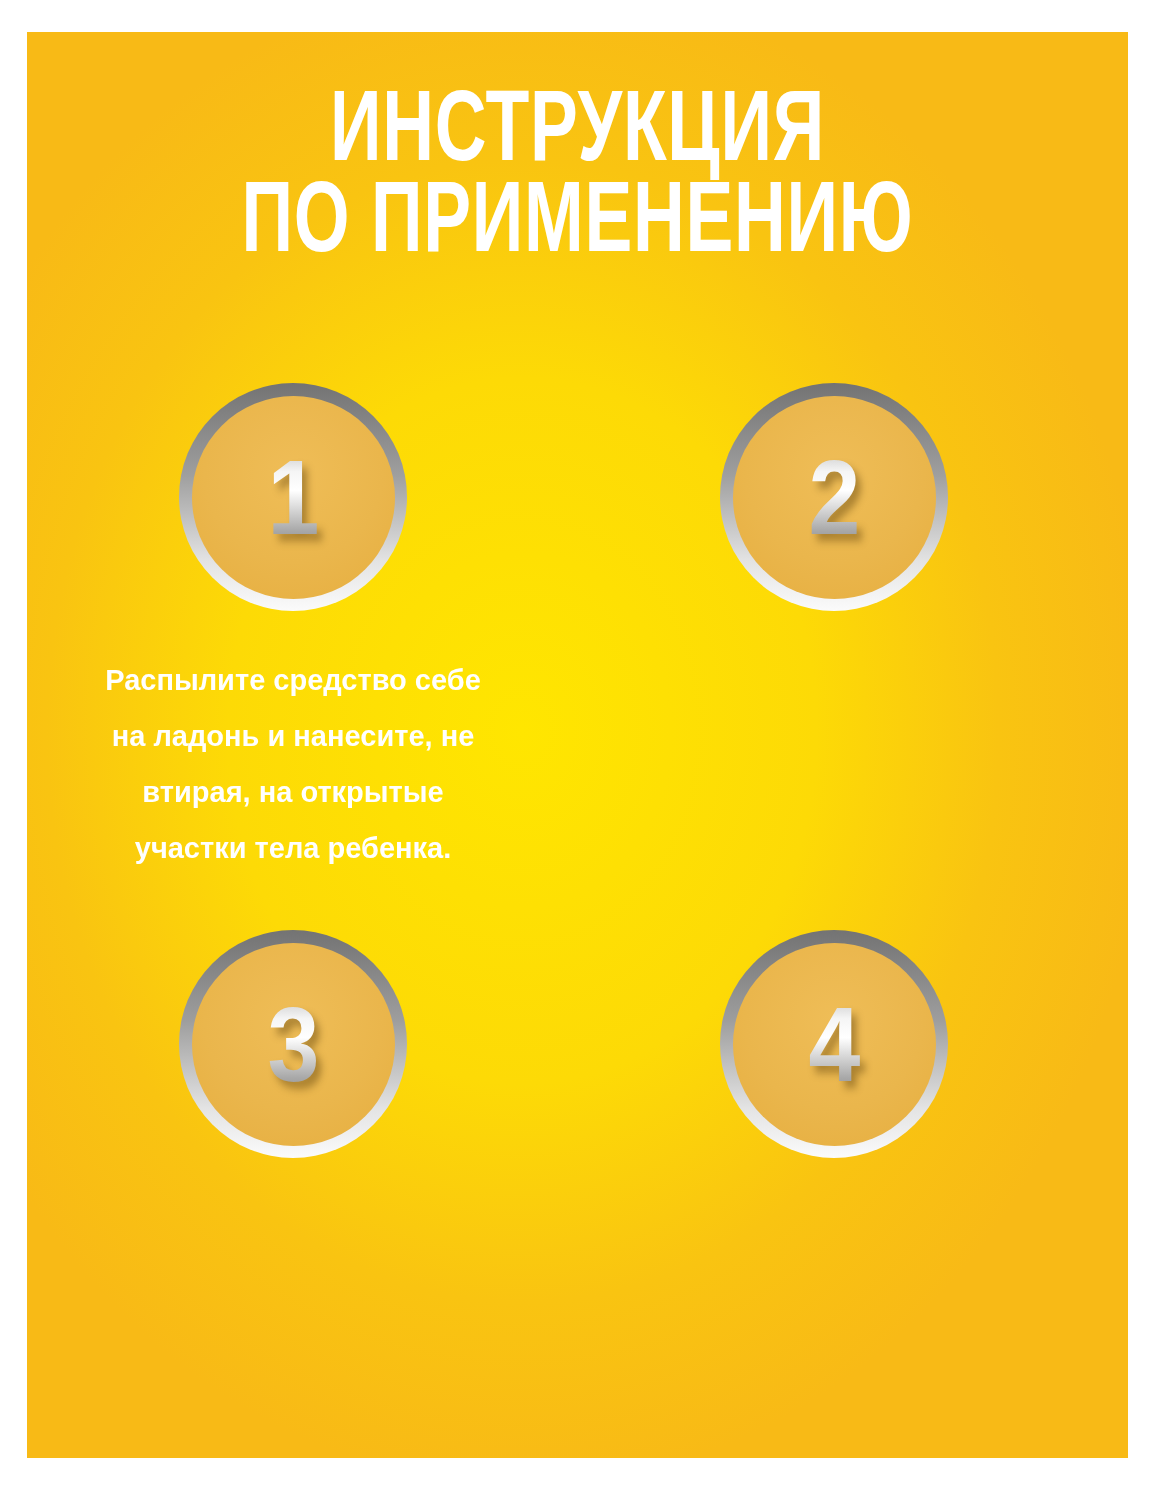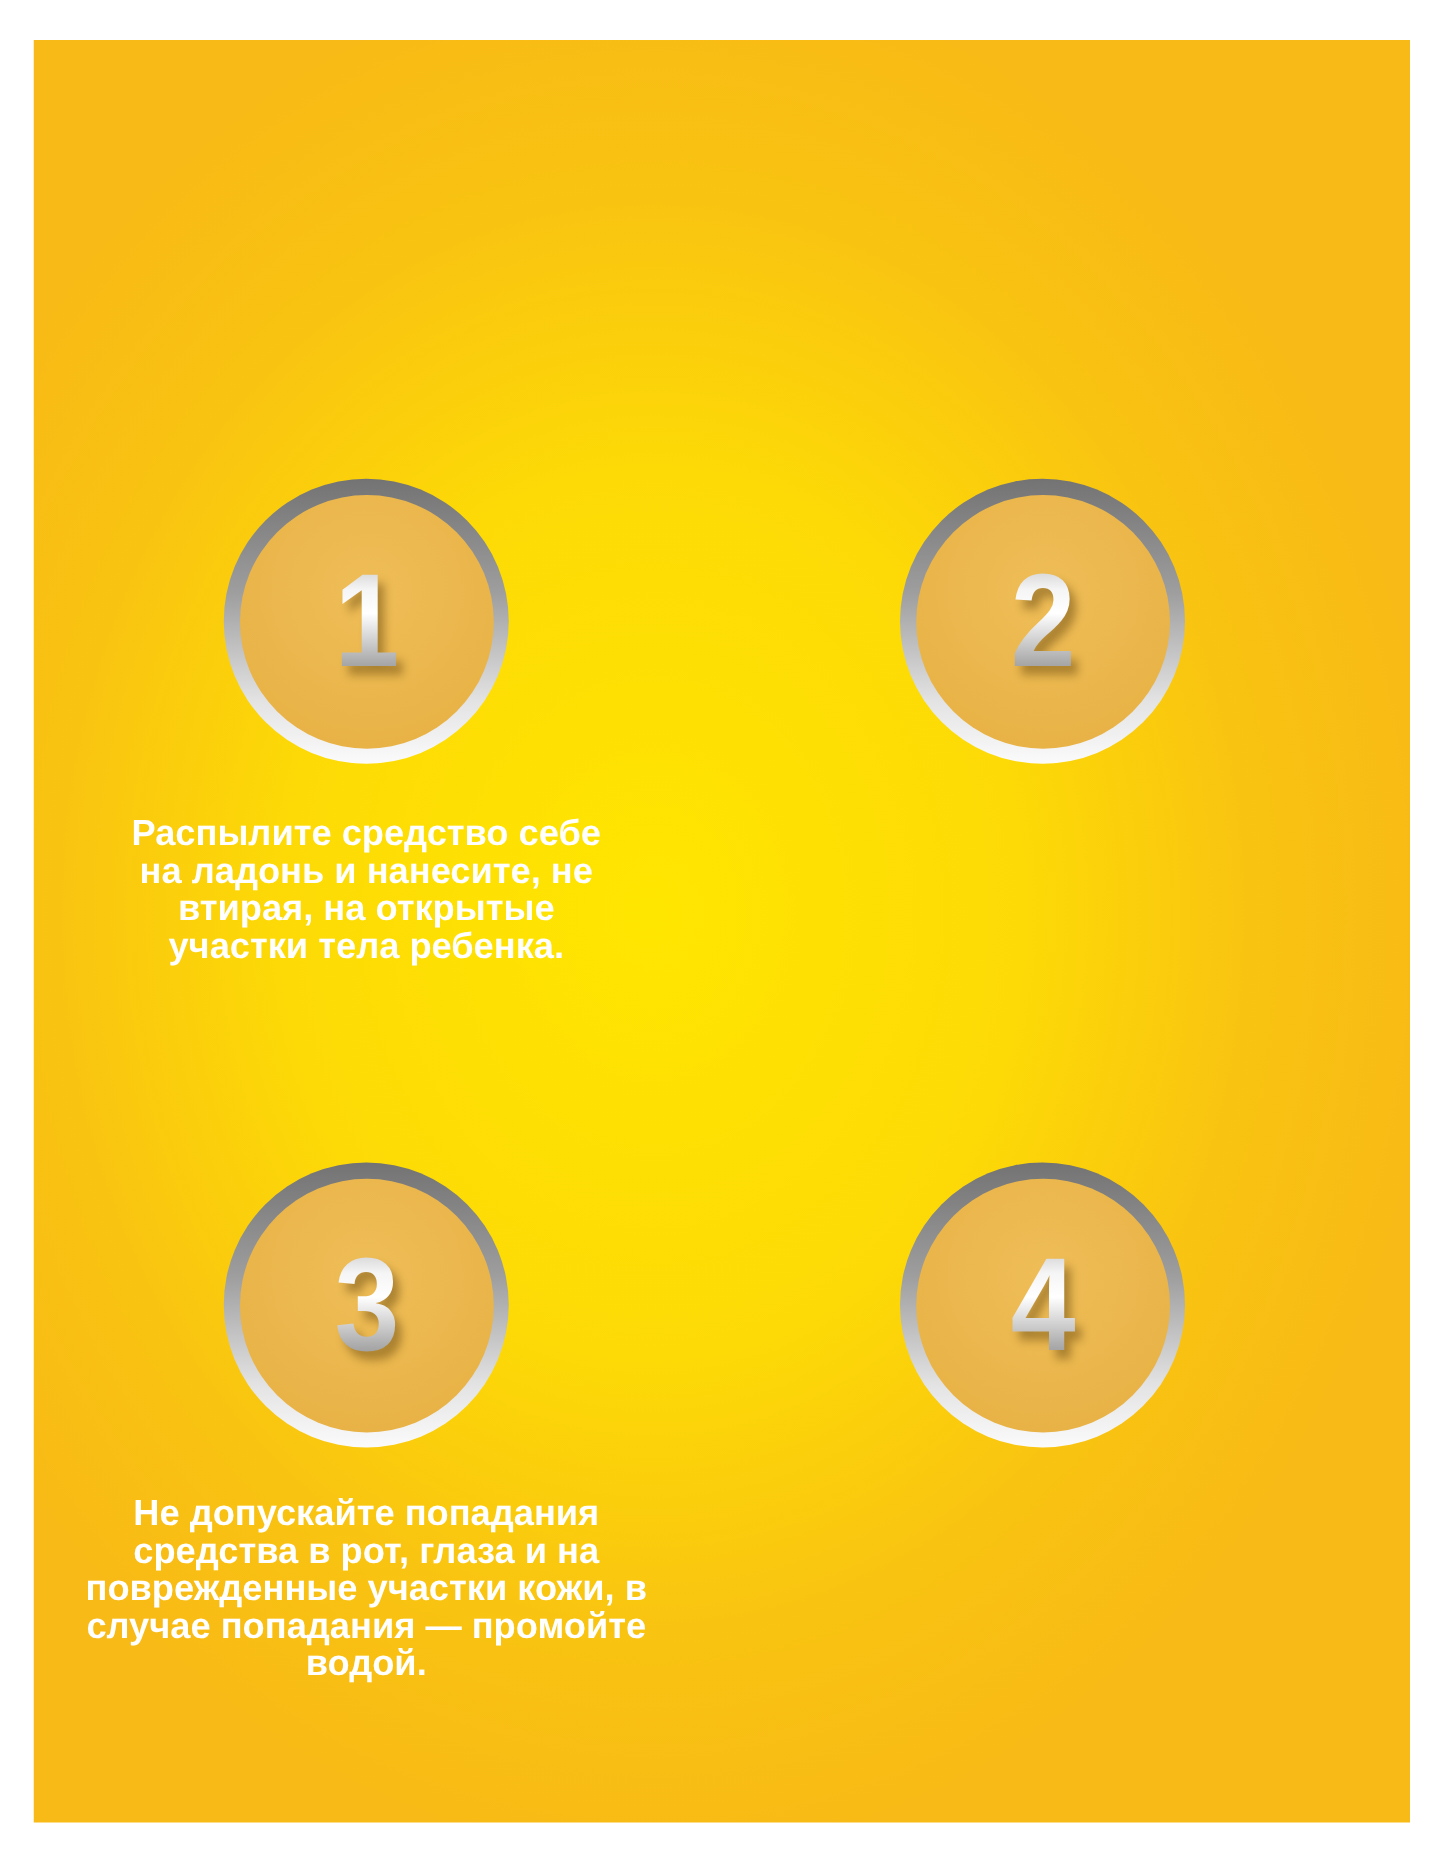--- a/index.html
+++ b/index.html
@@ -82,34 +82,38 @@
     background: linear-gradient(180deg, #bdbdbd 0%, #f5f5f5 26%, #ffffff 44%, #a8a8a8 82%, #8c8c8c 100%);
     -webkit-background-clip: text;
     background-clip: text;
     color: transparent;
     -webkit-text-fill-color: transparent;
     filter: drop-shadow(6px 7px 4px rgba(92, 62, 8, 0.45));
   }
   .step-text {
     margin: 41px auto 0;
     font-size: 29px;
-    line-height: 30px;
+    line-height: 56px;
     font-weight: bold;
     color: #ffffff;
     white-space: pre-line;
   }
   .step-3 .step-text,
   .step-4 .step-text { margin-top: 38px; }
 </style>
 </head>
 <body>
 
 <div class="page">
   <div class="panel">
 
+    <h1 class="title">
+      <span class="title-line">ИНСТРУКЦИЯ</span>
+      <span class="title-line">ПО ПРИМЕНЕНИЮ</span>
+    </h1>
 
     <div class="step step-1">
       <div class="circle">
         <div class="circle-inner">
           <span class="num">1</span>
         </div>
       </div>
       <p class="step-text">Распылите средство себе
 на ладонь и нанесите, не
 втирая, на открытые
@@ -123,25 +127,20 @@
         </div>
       </div>
     </div>
 
     <div class="step step-3">
       <div class="circle">
         <div class="circle-inner">
           <span class="num">3</span>
         </div>
       </div>
-      <p class="step-text">Не допускайте попадания
-средства в рот, глаза и на
-поврежденные участки кожи, в
-случае попадания — промойте
-водой.</p>
     </div>
 
     <div class="step step-4">
       <div class="circle">
         <div class="circle-inner">
           <span class="num">4</span>
         </div>
       </div>
     </div>
 

